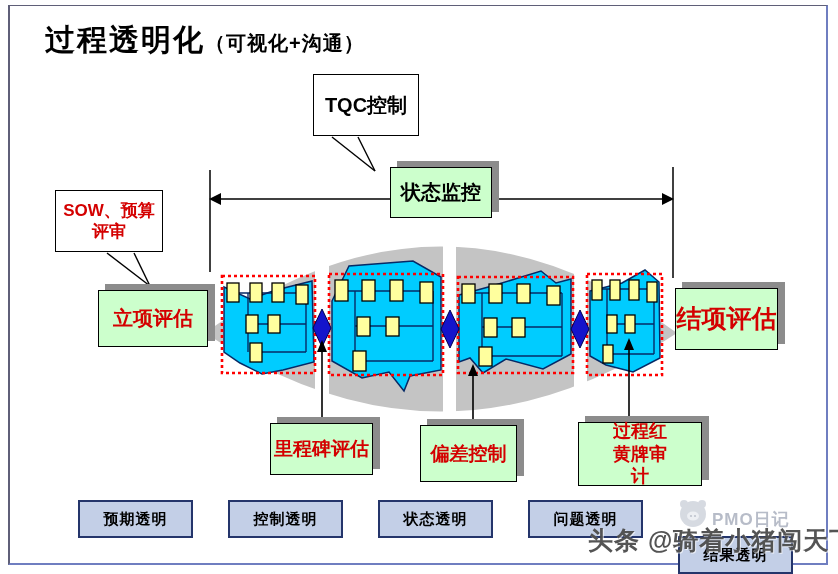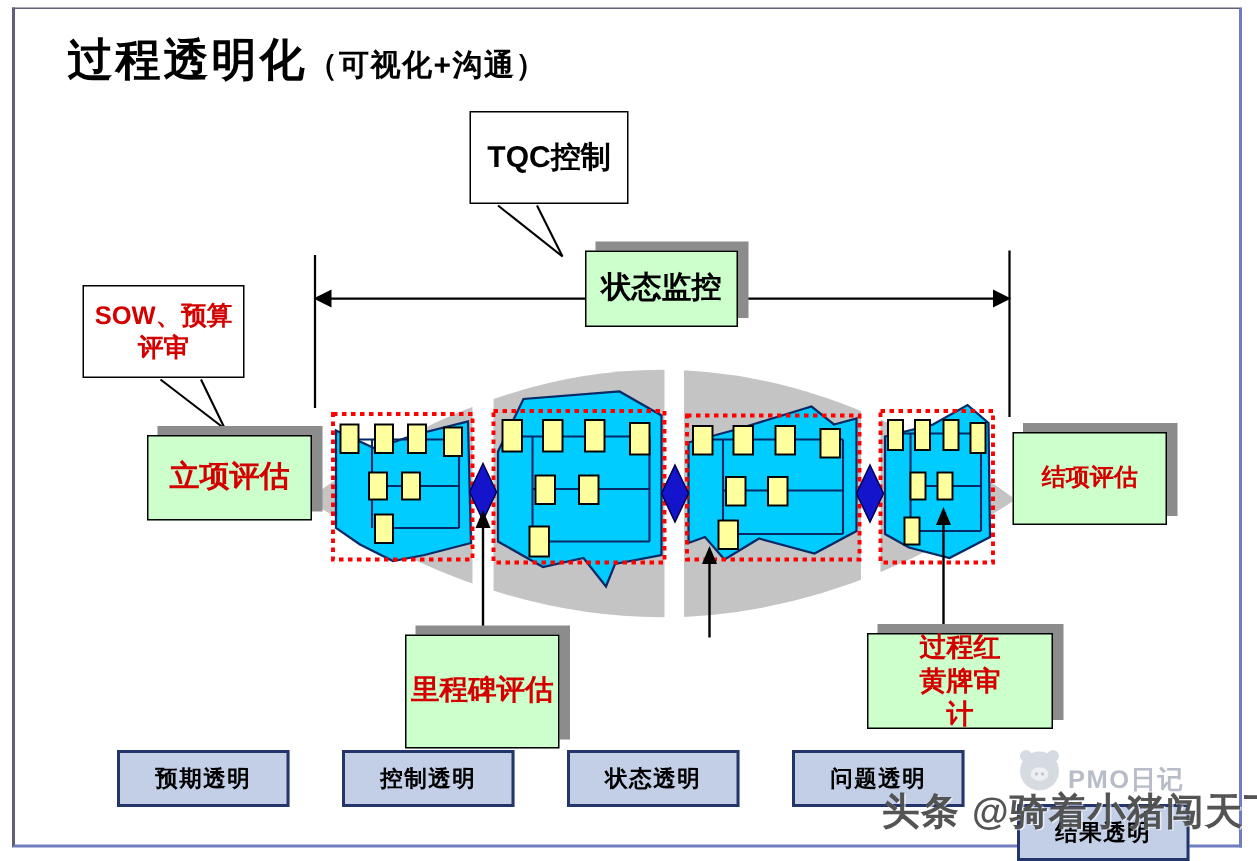--- a/index.html
+++ b/index.html
@@ -180,26 +180,29 @@
     <span>状态监控</span>
   </div>
 
   <div class="abs dbox white-box red-text" style="left:55px;top:190px;width:108px;height:62px;font-size:17px;padding:0 7px;">
     <span>SOW、预算评审</span>
   </div>
 
   <div class="abs dbox green-box red-text" style="left:98px;top:290px;width:110px;height:57px;font-size:20px;">
     <span>立项评估</span>
   </div>
-  <div class="abs dbox green-box red-text" style="left:675px;top:288px;width:103px;height:62px;font-size:16px;">
+  <div class="abs dbox green-box red-text" style="left:675px;top:288px;width:103px;height:62px;font-size:25px;">
     <span>结项评估</span>
   </div>
 
-  <div class="abs dbox green-box red-text" style="left:270px;top:423px;width:103px;height:76px;font-size:19px;">
+  <div class="abs dbox green-box red-text" style="left:270px;top:423px;width:103px;height:52px;font-size:19px;">
     <span>里程碑评估</span>
+  </div>
+  <div class="abs dbox green-box red-text" style="left:420px;top:425px;width:97px;height:57px;font-size:19px;">
+    <span>偏差控制</span>
   </div>
   <div class="abs dbox green-box red-text" style="left:578px;top:422px;width:124px;height:64px;font-size:18px;padding:0 26px;">
     <span>过程红黄牌审计</span>
   </div>
 
   <div class="abs trans-box" style="left:78px;top:500px;width:115px;height:38px;">
     <span>预期透明</span>
   </div>
   <div class="abs trans-box" style="left:228px;top:500px;width:115px;height:38px;">
     <span>控制透明</span>

